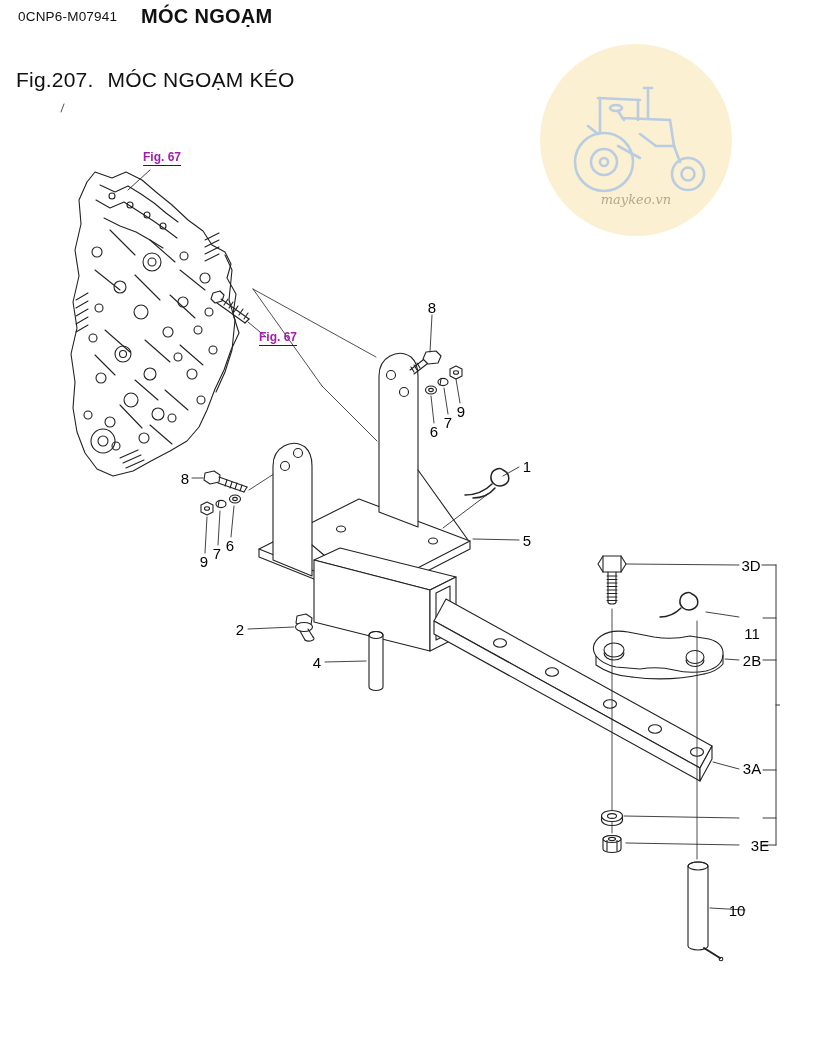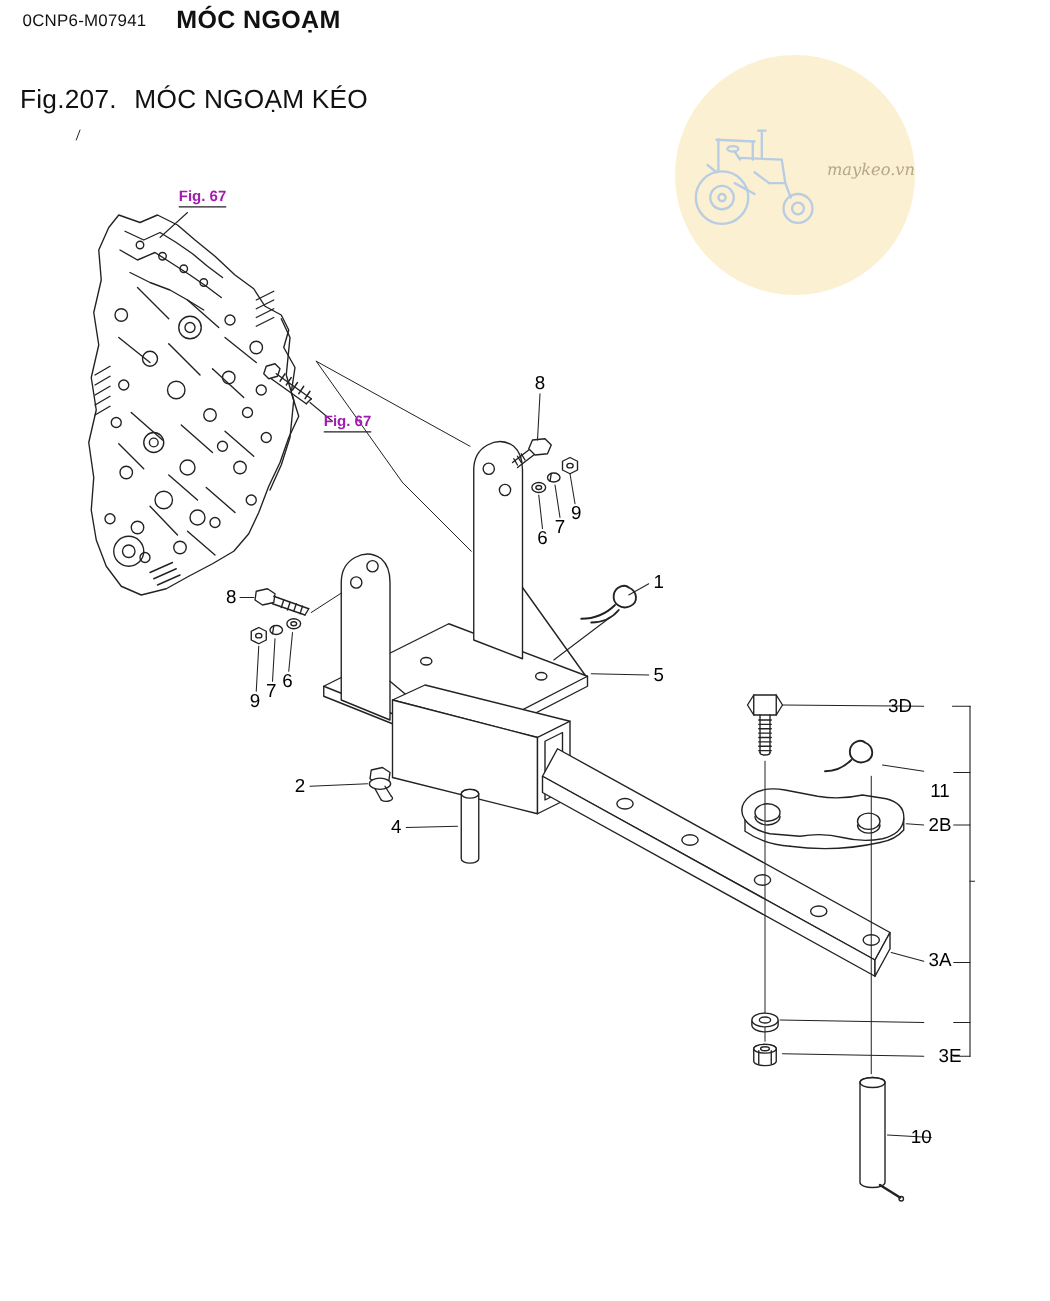--- a/index.html
+++ b/index.html
@@ -3,21 +3,21 @@
 <meta charset="utf-8">
 <style>
   html,body{margin:0;padding:0;background:#fff;}
   .page{position:relative;width:780px;height:1041px;background:#fff;overflow:hidden;
         font-family:"Liberation Sans",sans-serif;color:#111;}
   .hdr-code{position:absolute;left:18px;top:9px;font-size:13.5px;letter-spacing:.2px;}
   .hdr-section{position:absolute;left:141px;top:5px;font-size:20px;font-weight:600;letter-spacing:.3px;}
   .hdr-fig{position:absolute;left:16px;top:36px;font-size:21px;letter-spacing:.2px;margin-top:32px;}
   .hdr-fig .fig-label{margin-right:14px;}
   .watermark{position:absolute;left:540px;top:44px;width:192px;height:192px;border-radius:50%;
-             background:#fcf0d2;display:flex;flex-direction:row;align-items:center;justify-content:center;}
+             background:#fcf0d2;display:flex;flex-direction:column;align-items:center;justify-content:center;}
   .wm-text{font-family:"DejaVu Serif",serif;font-style:italic;font-size:13px;color:#b5a78a;margin-top:-8px;}
   .art{position:absolute;left:0;top:0;}
   .callout{position:absolute;transform:translate(-50%,-50%);font-size:15px;color:#000;white-space:nowrap;}
   .figref{position:absolute;font-size:12px;font-weight:600;color:#a21caf;
           border-bottom:1.2px solid #222;padding-bottom:1px;white-space:nowrap;}
 </style>
 </head>
 <body>
 
 <div class="page">
@@ -342,21 +342,21 @@
   <div class="callout" style="left:448px;top:422px">7</div>
   <div class="callout" style="left:461px;top:411px">9</div>
   <div class="callout" style="left:527px;top:466px">1</div>
   <div class="callout" style="left:527px;top:540px">5</div>
   <div class="callout" style="left:185px;top:478px">8</div>
   <div class="callout" style="left:204px;top:561px">9</div>
   <div class="callout" style="left:217px;top:553px">7</div>
   <div class="callout" style="left:230px;top:545px">6</div>
   <div class="callout" style="left:240px;top:629px">2</div>
   <div class="callout" style="left:317px;top:662px">4</div>
-  <div class="callout" style="left:720px;top:565px">3D</div>
+  <div class="callout" style="left:751px;top:565px">3D</div>
   <div class="callout" style="left:752px;top:633px">11</div>
   <div class="callout" style="left:752px;top:660px">2B</div>
   <div class="callout" style="left:800px;top:705px">3</div>
   <div class="callout" style="left:752px;top:768px">3A</div>
   <div class="callout" style="left:793px;top:818px">3C</div>
   <div class="callout" style="left:760px;top:845px">3E</div>
   <div class="callout" style="left:737px;top:910px">10</div>
 
 </div>
 

